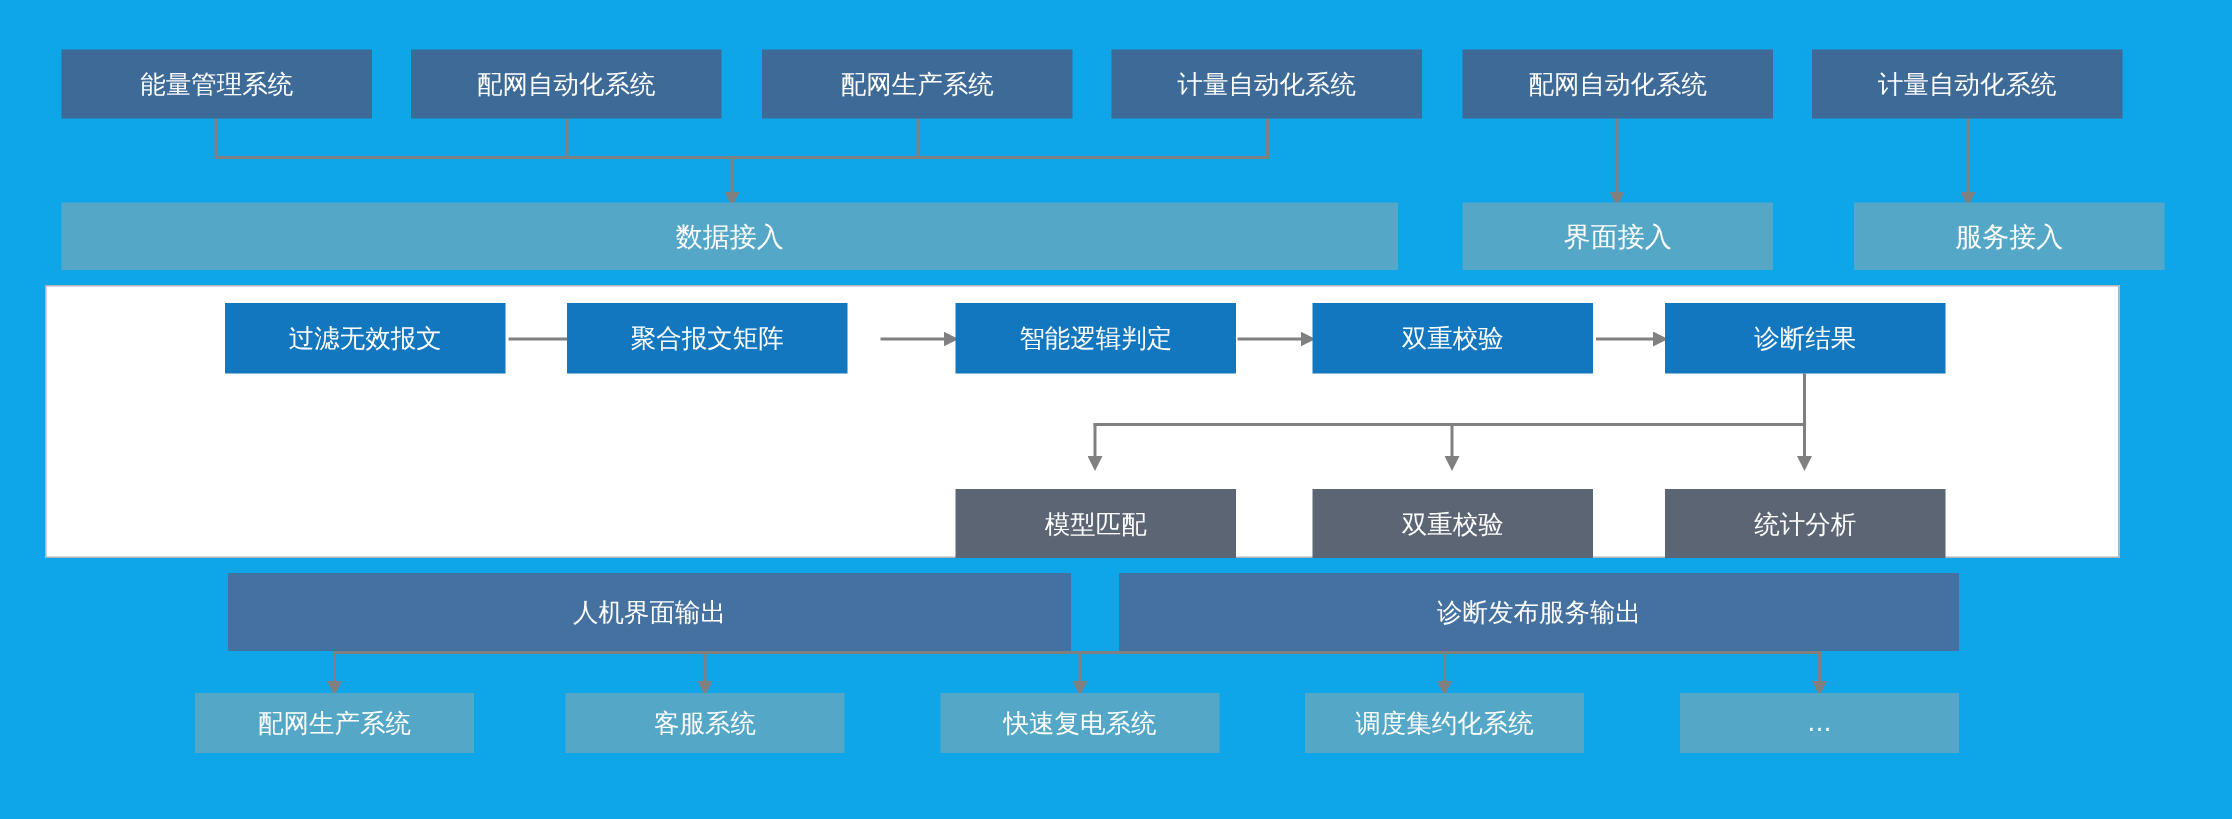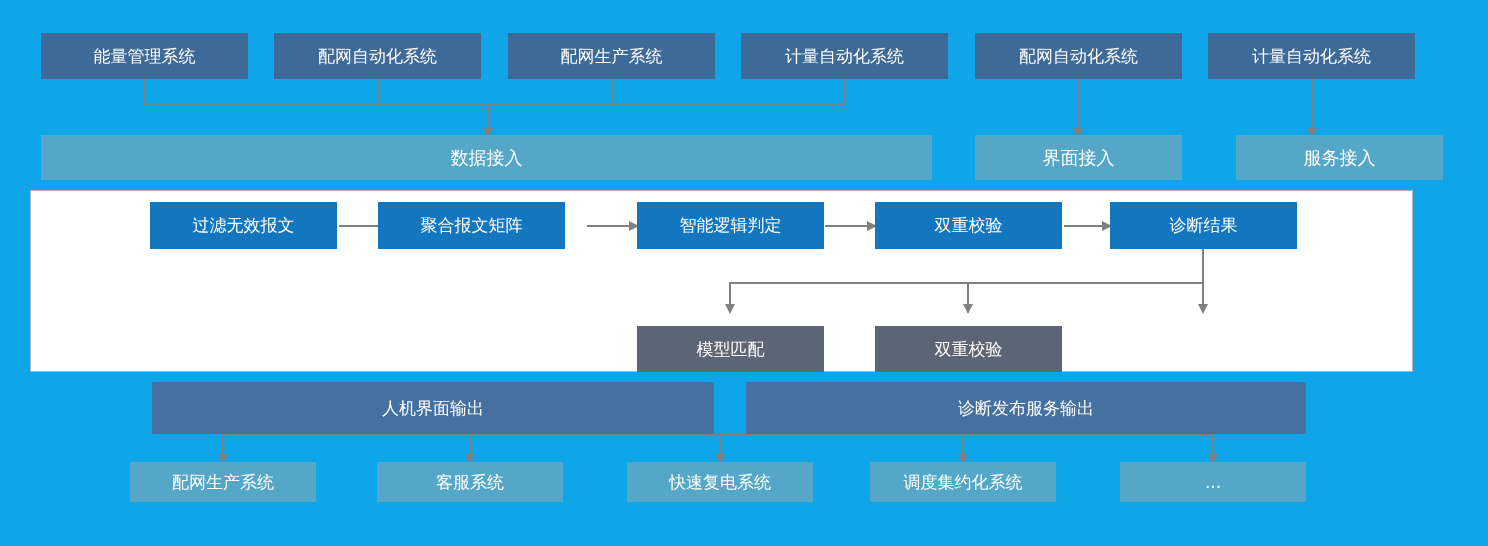--- a/index.html
+++ b/index.html
@@ -81,20 +81,21 @@
   <div class="node bar" style="left:1236px;width:207px">服务接入</div>
 
   <div class="node proc" style="left:150px">过滤无效报文</div>
   <div class="node proc" style="left:378px">聚合报文矩阵</div>
   <div class="node proc" style="left:637px">智能逻辑判定</div>
   <div class="node proc" style="left:875px">双重校验</div>
   <div class="node proc" style="left:1110px">诊断结果</div>
 
   <div class="node result" style="left:637px">模型匹配</div>
   <div class="node result" style="left:875px">双重校验</div>
+  <div class="node result" style="left:1110px">统计分析</div>
 
   <div class="node outbar" style="left:152px;width:562px">人机界面输出</div>
   <div class="node outbar" style="left:746px;width:560px">诊断发布服务输出</div>
 
   <div class="node bottom" style="left:130px">配网生产系统</div>
   <div class="node bottom" style="left:377px">客服系统</div>
   <div class="node bottom" style="left:627px">快速复电系统</div>
   <div class="node bottom" style="left:870px">调度集约化系统</div>
   <div class="node bottom" style="left:1120px">...</div>
 

